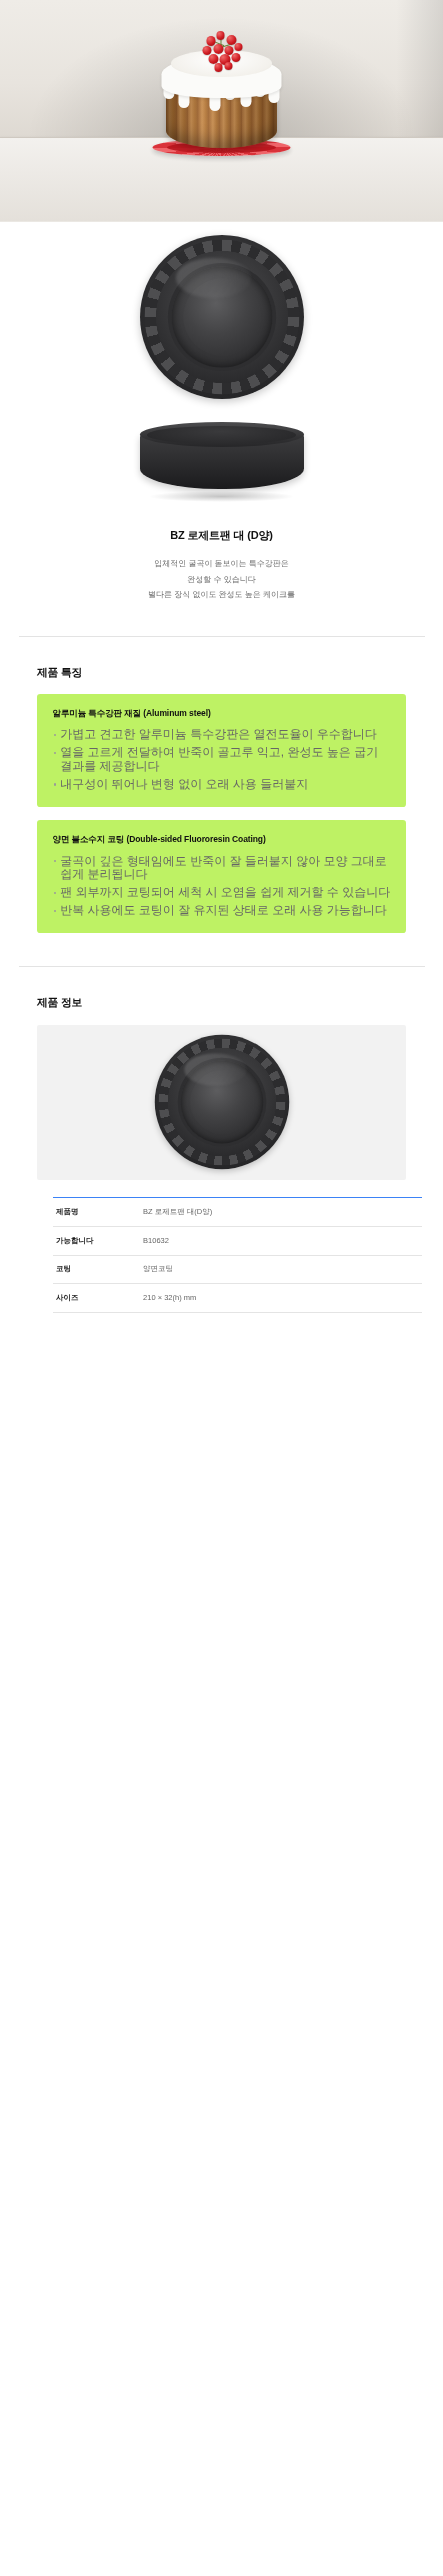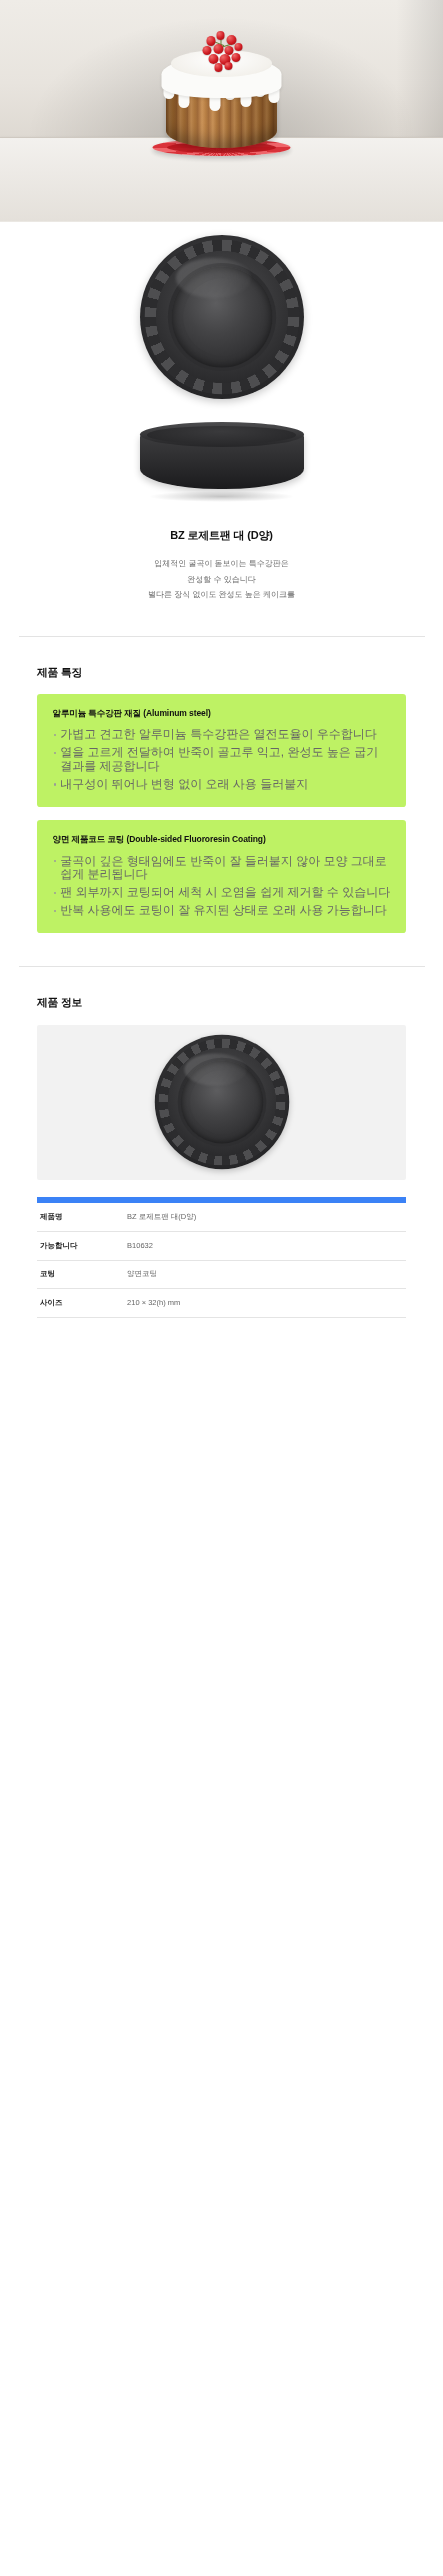--- a/index.html
+++ b/index.html
@@ -206,21 +206,21 @@
 
   
   .info-img {
     margin-top: 14.4px; width: 369px; height: 155px; background: #f2f2f2;
     display: flex; align-items: center; justify-content: center; border-radius: 2.1px;
   }
   .info-pan { transform: scale(0.82); }
 
   
   .spec {
-    margin-top: 17.5px; width: 369px; border-top: 6px solid #3b82f6;
+    margin-top: 17.5px; width: 369px; border-top: 1px solid #3b82f6; margin-left: 16px;
   }
   .spec-row { display: flex; border-bottom: 0.5px solid #e4e4e4; }
   .spec-key {
     width: 88px; padding: 8.8px 2.1px 8.8px 3.1px; font-size: 7.5px; font-weight: 700; color: #1d1d1d;
   }
   .spec-val { flex: 1; padding: 8.8px 2.1px; font-size: 7.5px; color: #666; }
   .tail { height: 29px; }
 </style>
 </head>
 <body>
@@ -308,21 +308,21 @@
     <div class="card">
       <div class="card-h">알루미늄 특수강판 재질 (Aluminum steel)</div>
       <div class="bullets">
         <div class="bullet">가볍고 견고한 알루미늄 특수강판은 열전도율이 우수합니다</div>
         <div class="bullet">열을 고르게 전달하여 반죽이 골고루 익고, 완성도 높은 굽기 결과를 제공합니다</div>
         <div class="bullet">내구성이 뛰어나 변형 없이 오래 사용 들러붙지</div>
       </div>
     </div>
 
     <div class="card">
-      <div class="card-h">양면 제품코드 코팅 (Double-sided Fluororesin Coating)</div>
+      <div class="card-h">양면 불소수지 코팅 (Double-sided Fluororesin Coating)</div>
       <div class="bullets">
         <div class="bullet">굴곡이 깊은 형태임에도 반죽이 잘 들러붙지 않아 모양 그대로 쉽게 분리됩니다</div>
         <div class="bullet">팬 외부까지 코팅되어 세척 시 오염을 쉽게 제거할 수 있습니다</div>
         <div class="bullet">반복 사용에도 코팅이 잘 유지된 상태로 오래 사용 가능합니다</div>
       </div>
     </div>
 
   </div>
 
   <div class="divider"></div>

